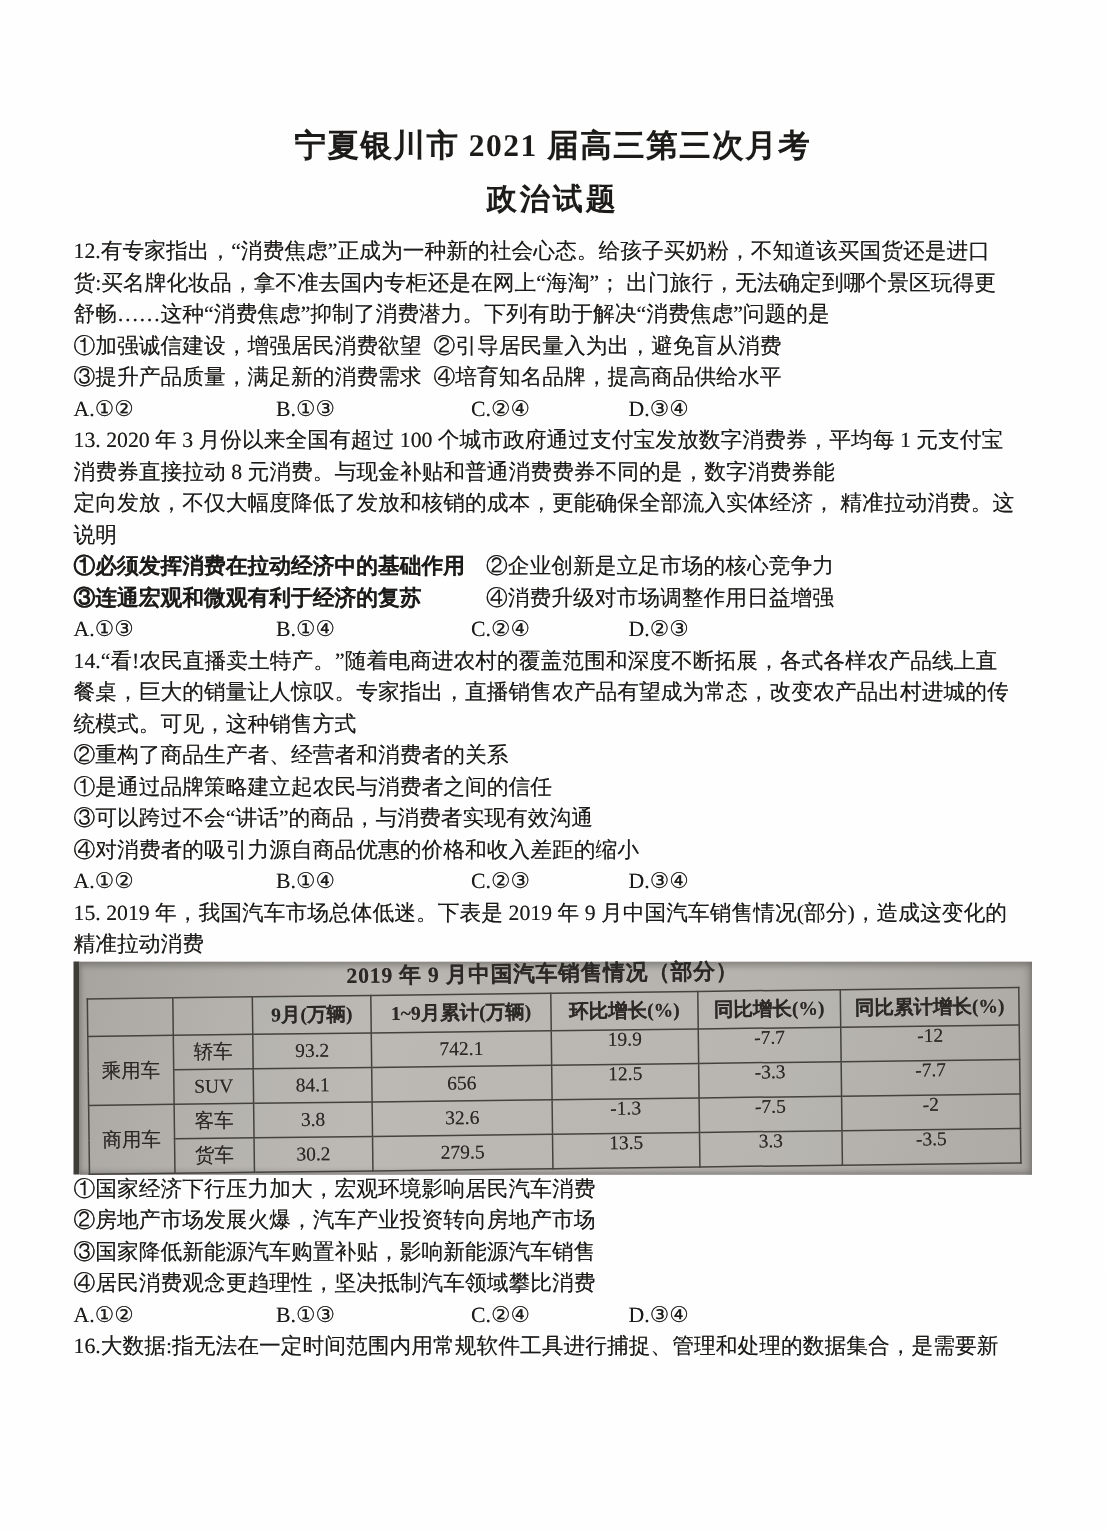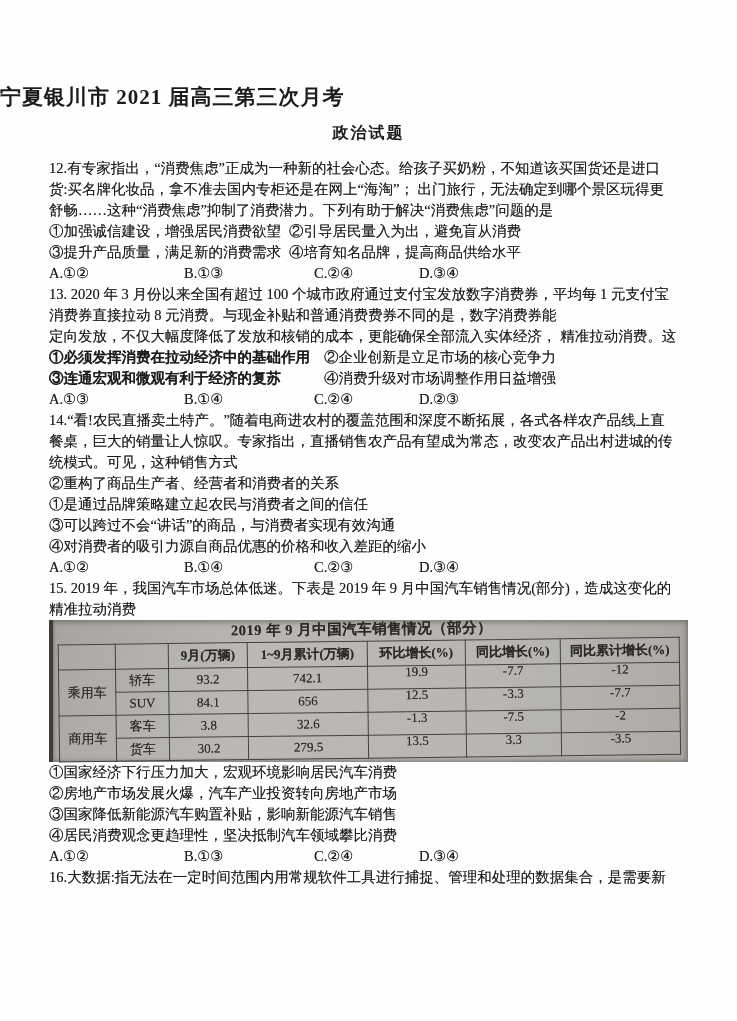--- a/index.html
+++ b/index.html
@@ -2,25 +2,25 @@
 <html><head>
 <meta charset="utf-8">
 <style>
   html,body{margin:0;padding:0;background:#ffffff;}
   .page{
     position:relative;width:737px;height:1021px;background:#fefefe;overflow:hidden;
     font-family:"Liberation Serif","DejaVu Serif",serif;
     color:#1c1b19;
   }
   .title{
-    margin-top:84px;font-size:21px;font-weight:700;line-height:26px;
+    margin-top:84px;text-align:center;font-size:21px;font-weight:700;line-height:26px;
     letter-spacing:1px;
   }
   .subtitle{
-    margin-top:11px;text-align:center;font-size:16px;font-weight:700;line-height:24px;
+    margin-top:11px;text-align:center;font-size:20px;font-weight:700;line-height:24px;
     letter-spacing:2px;
   }
   .content{
     margin:13px 0 0 49px;width:640px;font-size:14.5px;line-height:21px;
     text-shadow:0 0 .4px rgba(20,20,18,.55);
   }
   .ln{height:21px;white-space:nowrap;overflow:visible;}
   .pl{display:inline-block;}
   .w240{width:240px;}
   .w275{width:275px;font-weight:bold;}
@@ -79,20 +79,21 @@
       </div>
       <div class="ln">
         <span class="ca">A.①②</span><span class="cb">B.①③</span><span class="cc">C.②④</span><span class="cd">D.③④</span>
       </div>
     </sec>
 
     <sec>
       <div class="ln">13. 2020 年 3 月份以来全国有超过 100 个城市政府通过支付宝发放数字消费券，平均每 1 元支付宝</div>
       <div class="ln">消费券直接拉动 8 元消费。与现金补贴和普通消费费券不同的是，数字消费券能</div>
       <div class="ln">定向发放，不仅大幅度降低了发放和核销的成本，更能确保全部流入实体经济， 精准拉动消费。这</div>
+      <div class="ln">说明</div>
       <div class="ln">
         <span class="pl w275">①必须发挥消费在拉动经济中的基础作用</span><span>②企业创新是立足市场的核心竞争力</span>
       </div>
       <div class="ln">
         <span class="pl w275">③连通宏观和微观有利于经济的复苏</span><span>④消费升级对市场调整作用日益增强</span>
       </div>
       <div class="ln">
         <span class="ca">A.①③</span><span class="cb">B.①④</span><span class="cc">C.②④</span><span class="cd">D.②③</span>
       </div>
     </sec>

